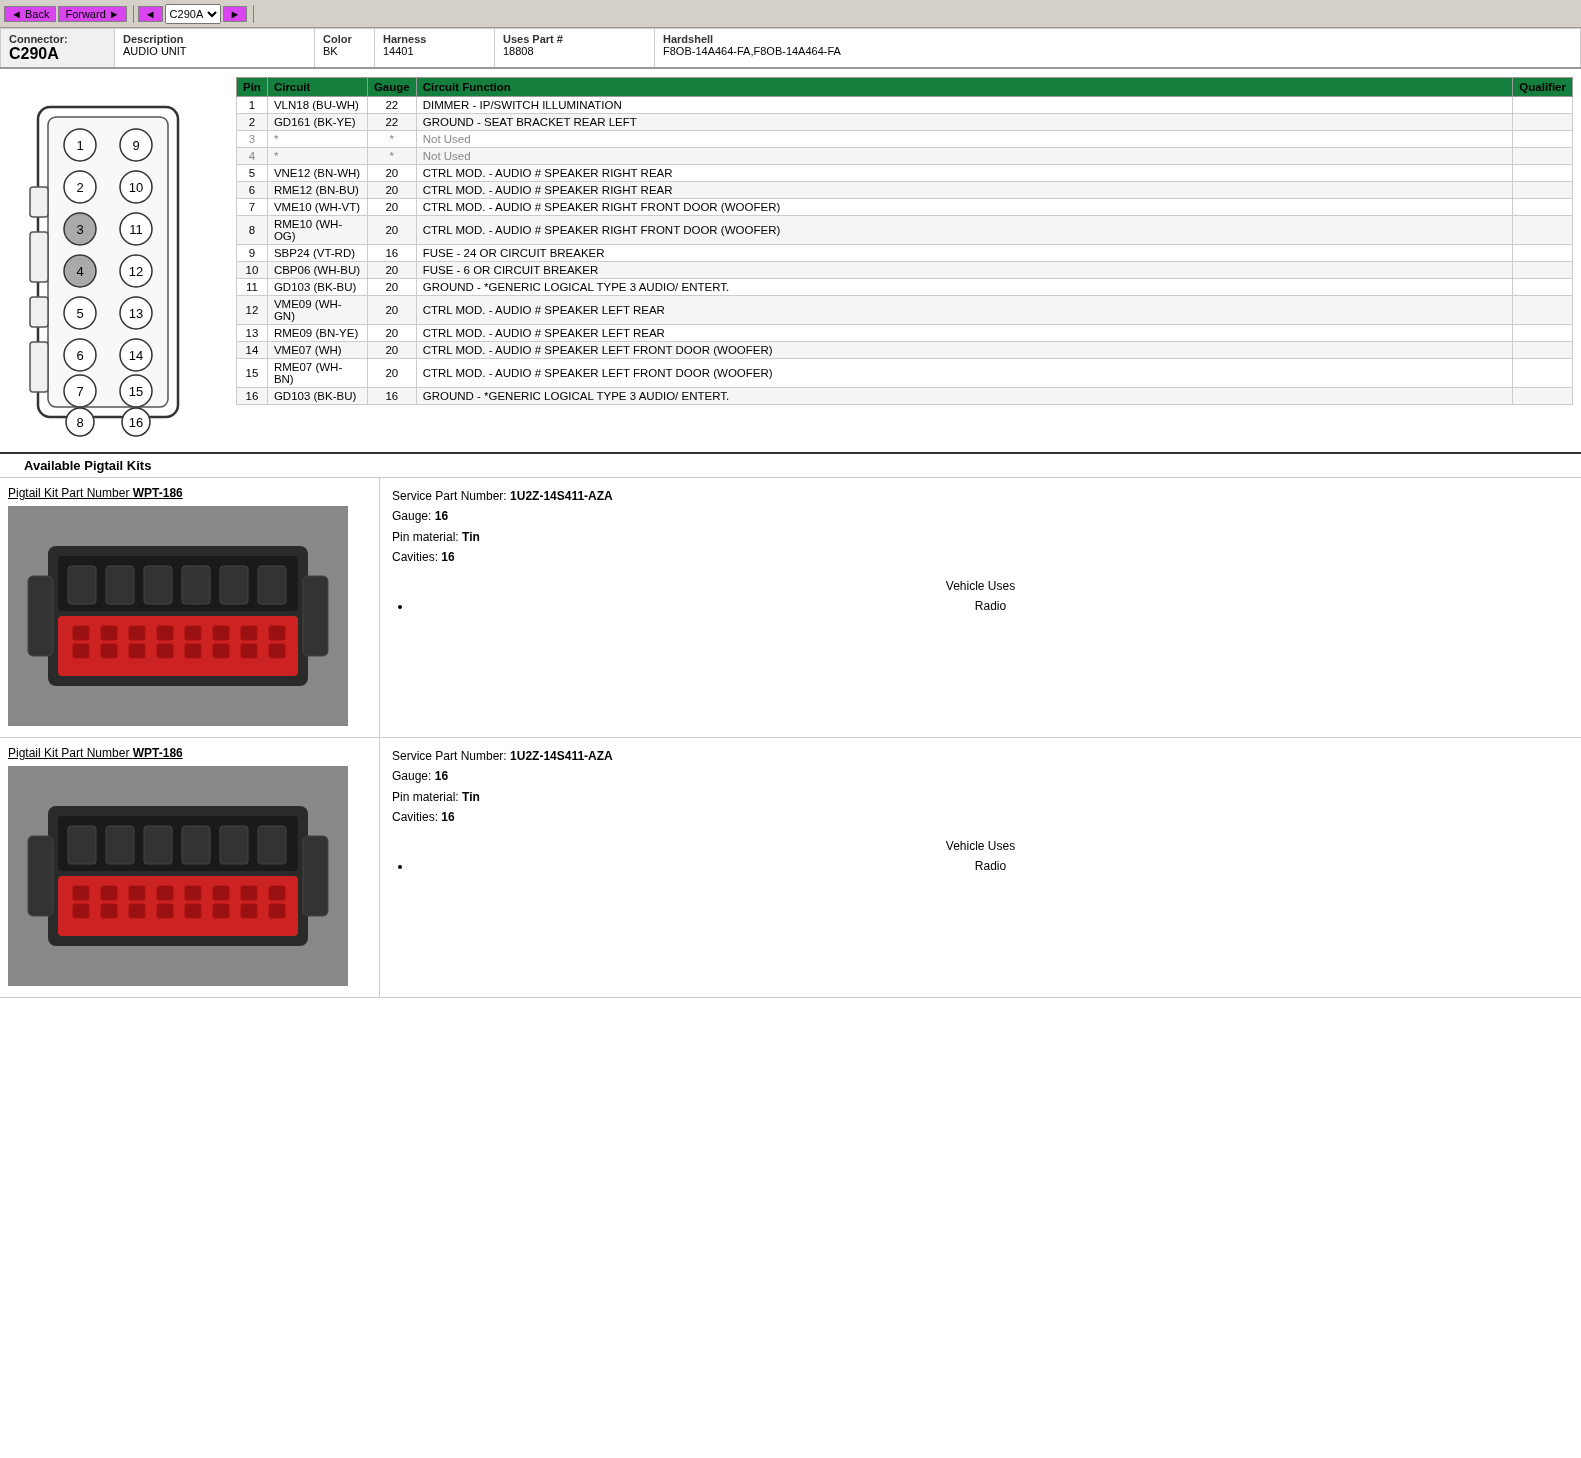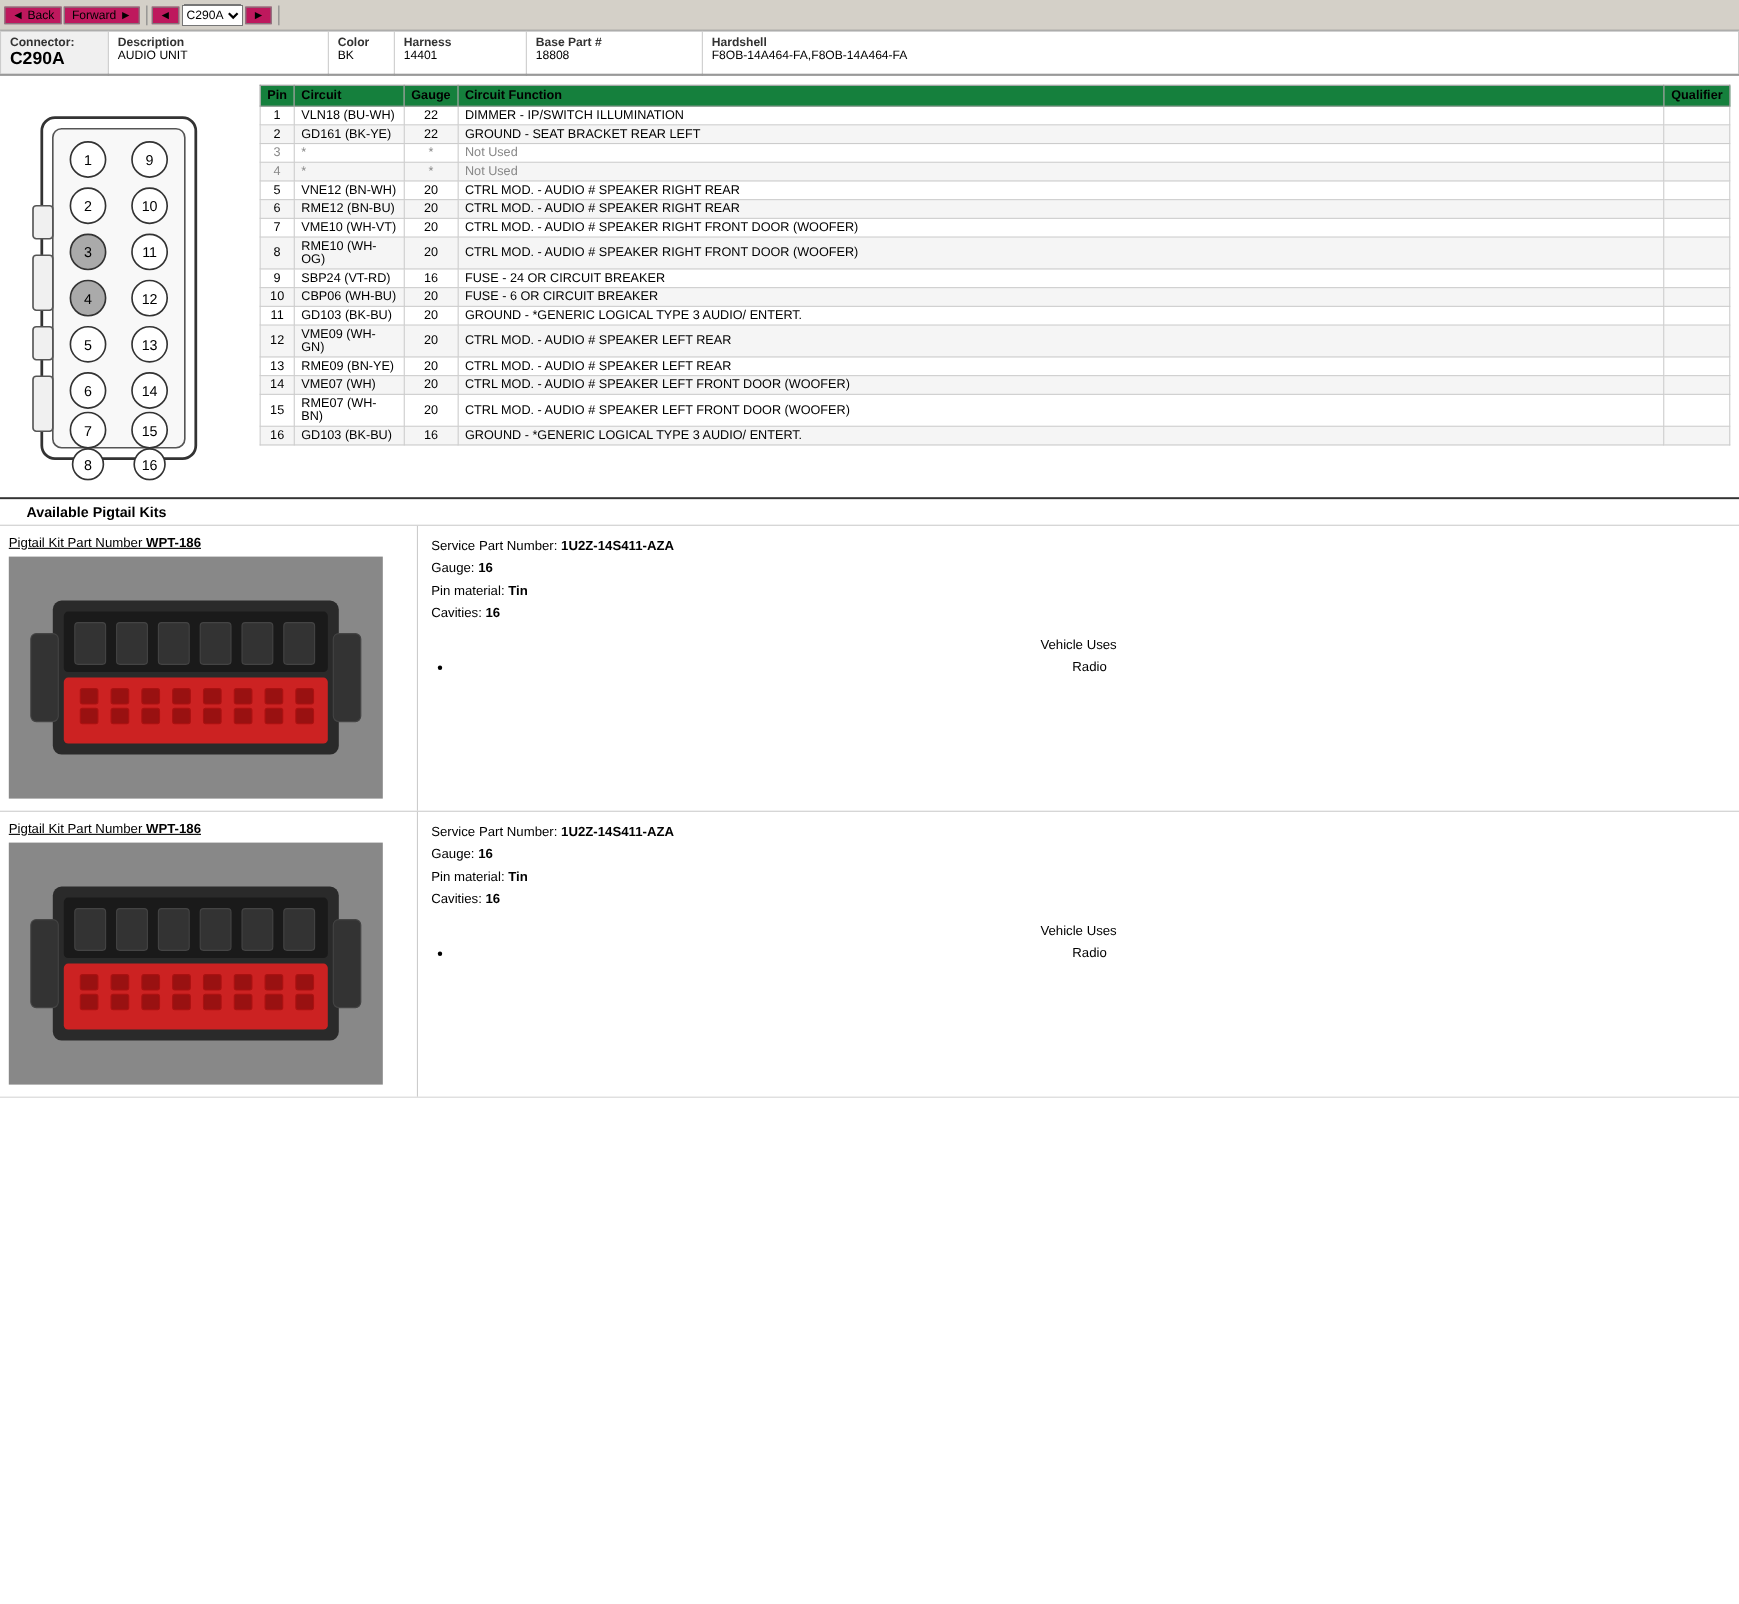--- a/index.html
+++ b/index.html
@@ -12,21 +12,21 @@
       background: #d4d0c8;
       border-bottom: 1px solid #999;
       padding: 2px 4px;
       height: 28px;
     }
     #toolbar button {
       font-size: 11px;
       padding: 1px 6px;
       margin-right: 2px;
       cursor: pointer;
-      background: #be185d;
+      background: #d946ef;
       border: 1px solid #808080;
     }
     #toolbar select {
       font-size: 11px;
       height: 20px;
       margin-right: 2px;
     }
     #toolbar .sep {
       border-left: 1px solid #808080;
       height: 18px;
@@ -173,38 +173,38 @@
   <select>
     <option>C290A</option>
   </select>
   <button>►</button>
   <div class="sep"></div>
 </div>
 
 <table id="header-table">
   <tbody>
       <tr>
-    <td class="connector-cell" rowspan="2" style="width:98px;">
+    <td class="connector-cell" rowspan="2" style="width:114px;">
       <div class="label">Connector:</div>
       <div style="font-size:16px;font-weight:bold;">C290A</div>
     </td>
     <td style="width:200px;">
       <div class="label">Description</div>
       <div class="value">AUDIO UNIT</div>
     </td>
     <td style="width:60px;">
       <div class="label">Color</div>
       <div class="value">BK</div>
     </td>
     <td style="width:120px;margin-left:12px;">
       <div class="label">Harness</div>
       <div class="value">14401</div>
     </td>
     <td style="width:160px;">
-      <div class="label">Base Part #</div>
+      <div class="label">Uses Part #</div>
       <div class="value">18808</div>
     </td>
     <td>
       <div class="label">Hardshell</div>
       <div class="value">F8OB-14A464-FA,F8OB-14A464-FA</div>
     </td>
   </tr>
 </tbody>
   </table>
 

